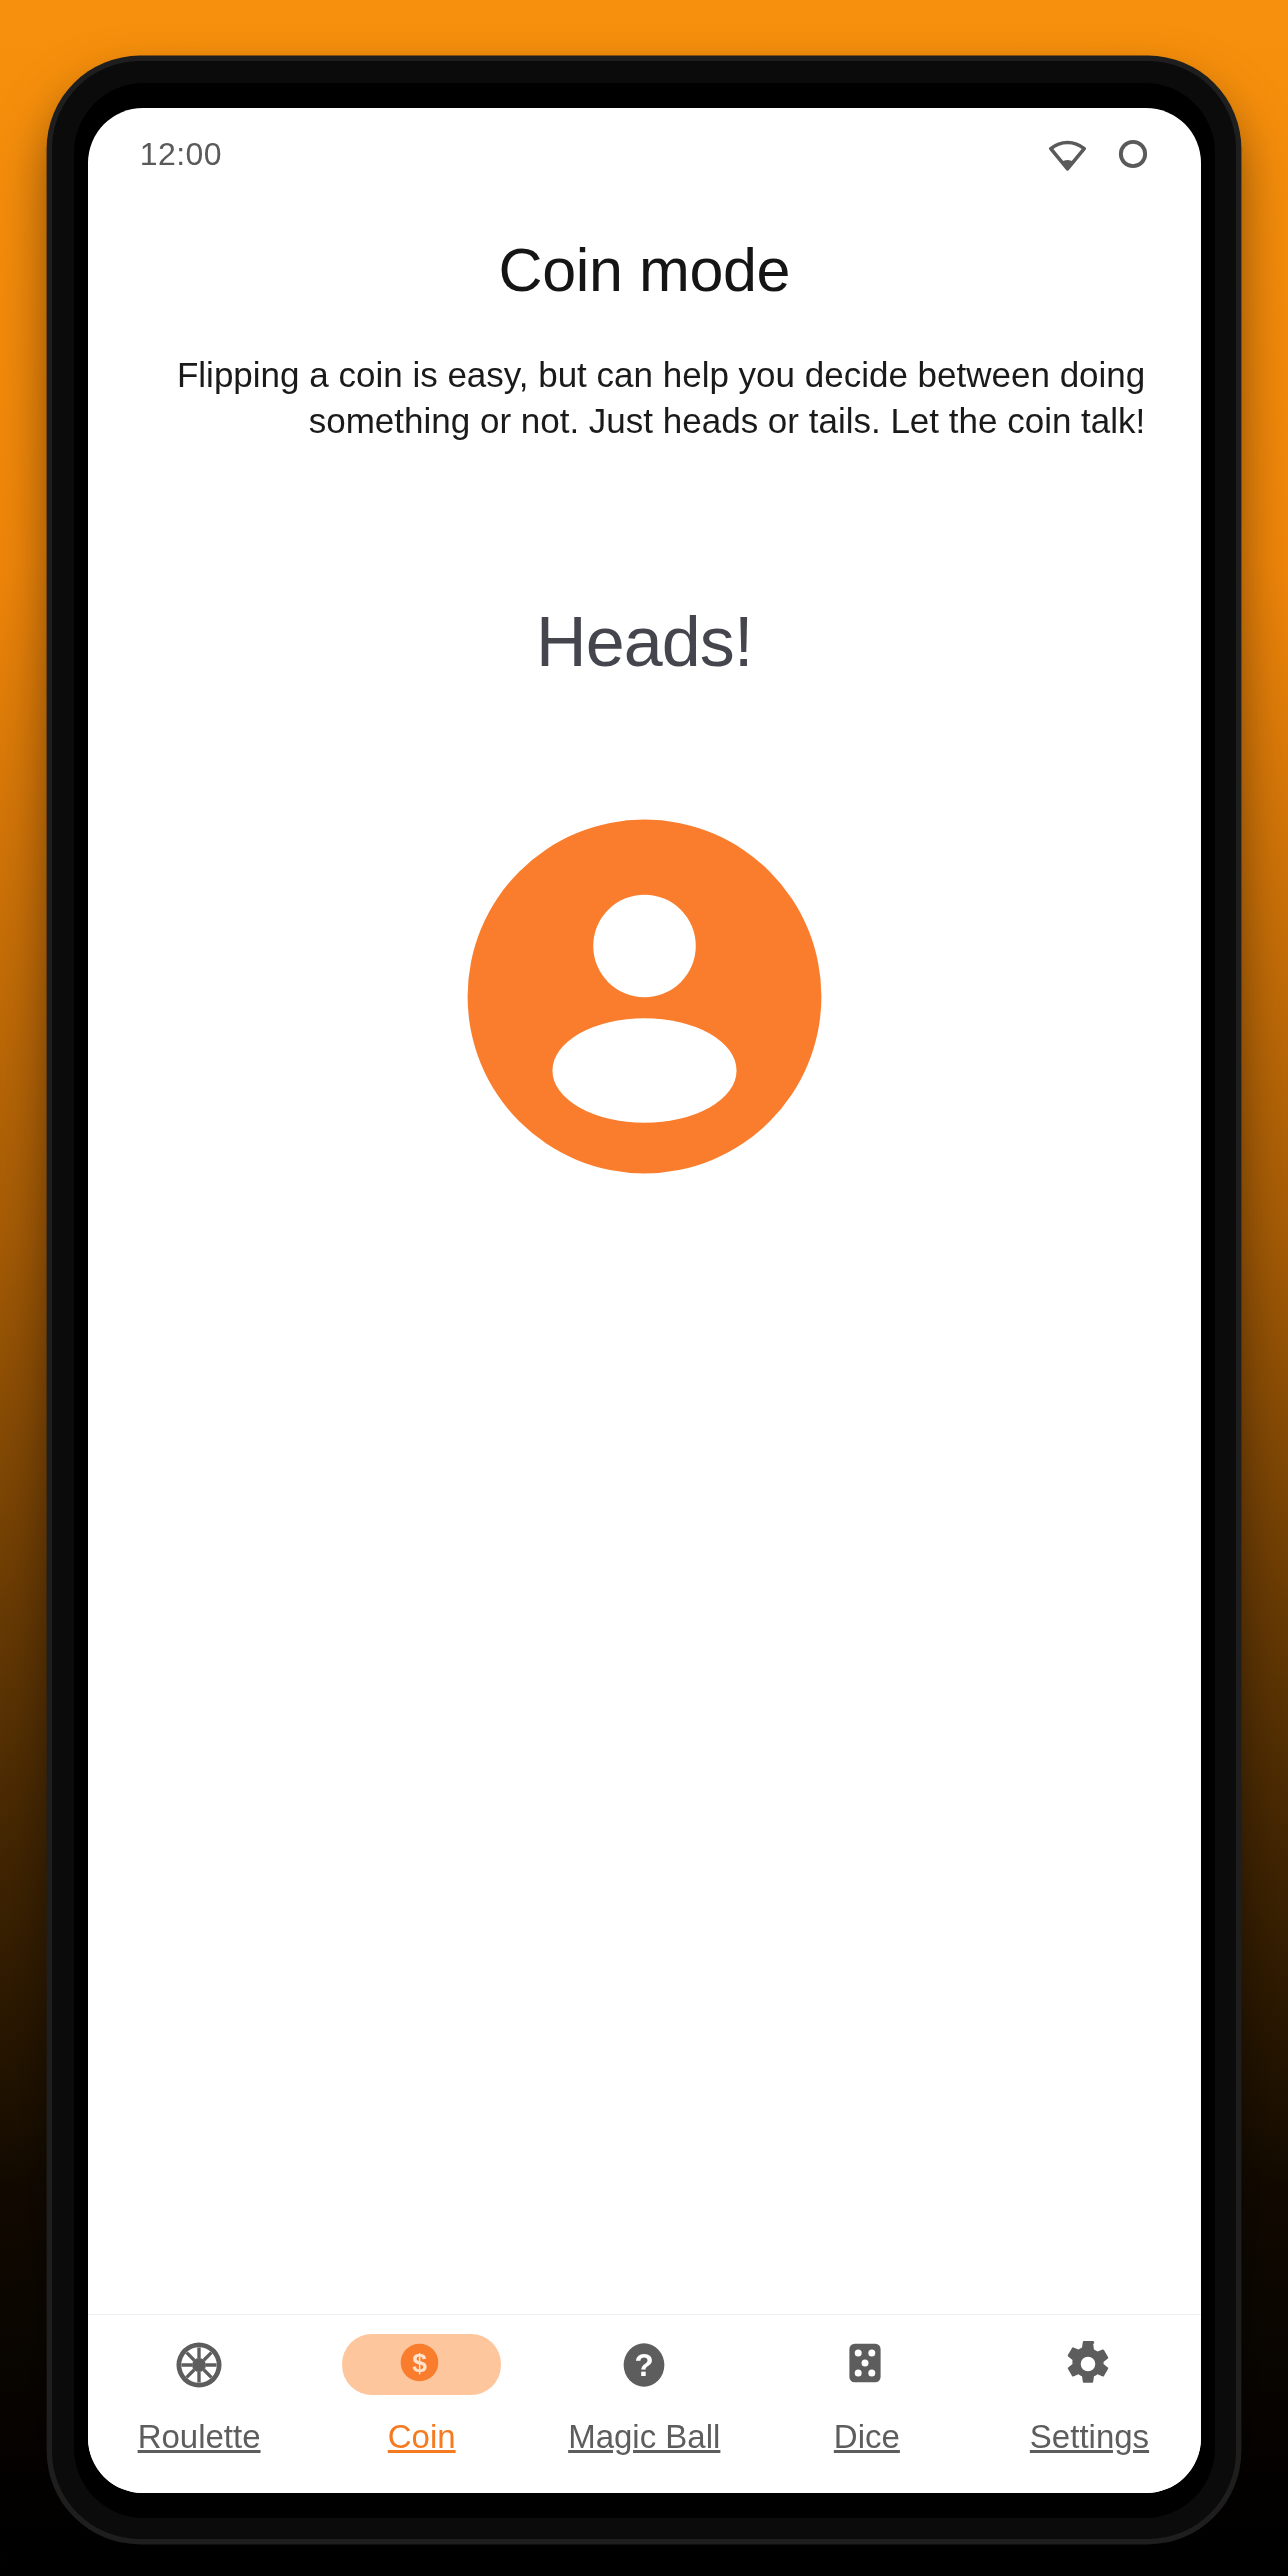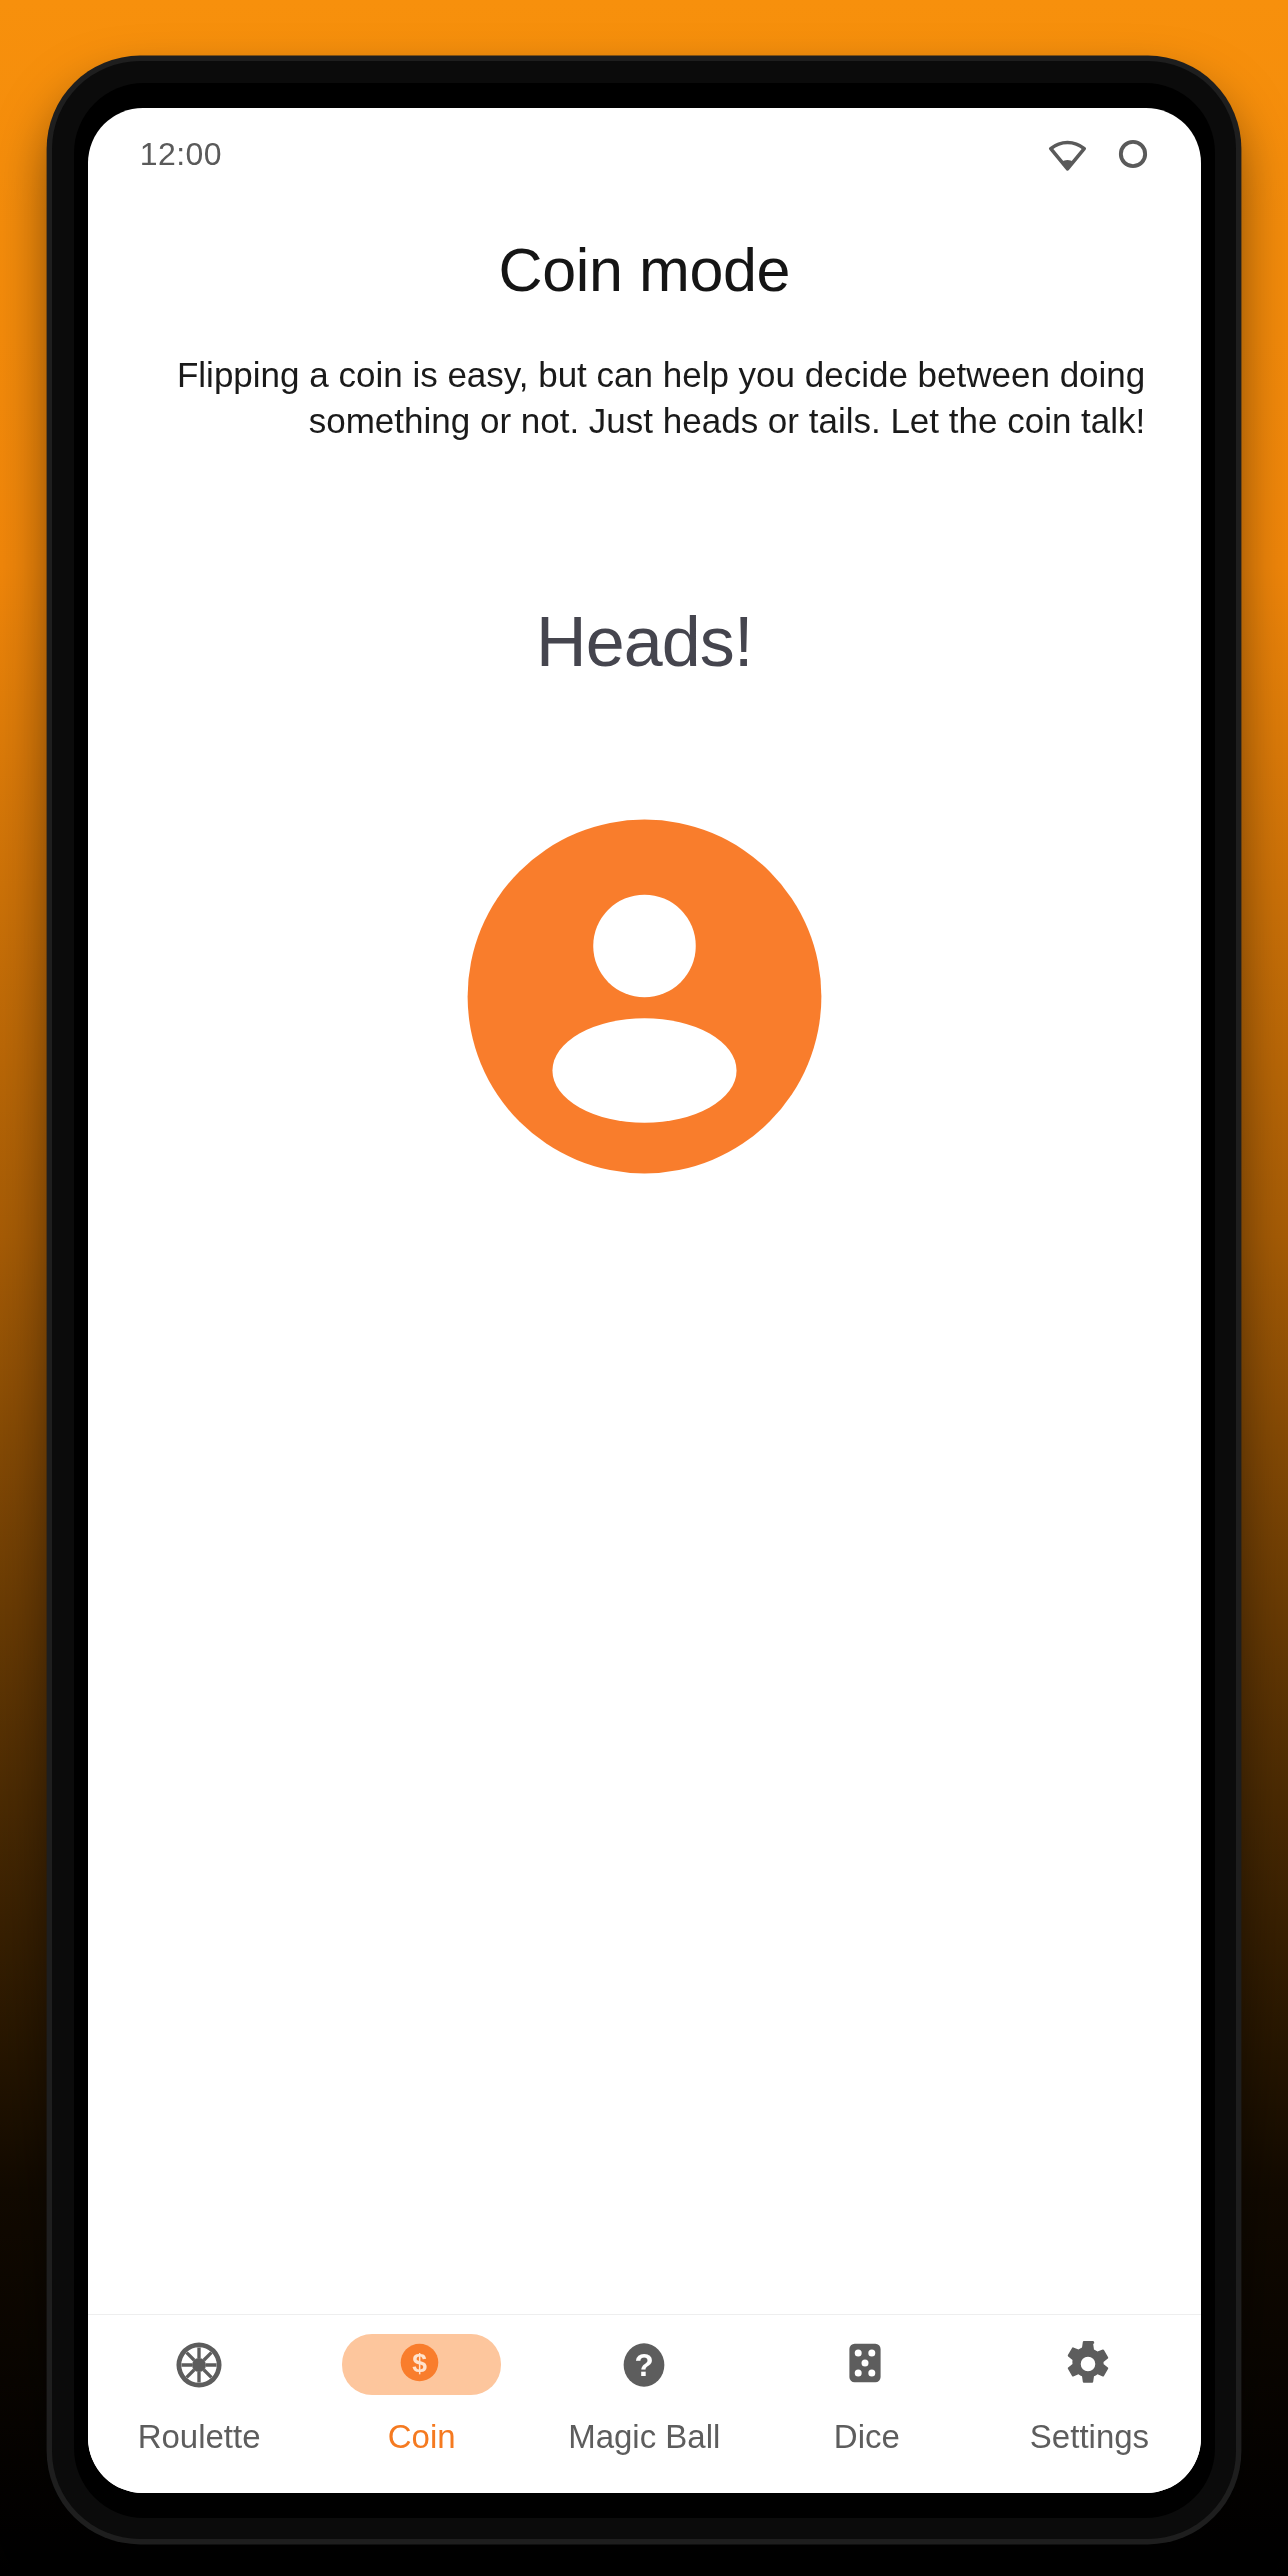--- a/index.html
+++ b/index.html
@@ -125,20 +125,21 @@
   }
   .nav-item.active .nav-pill{
     width:159px;
     background:#fdc69d;
   }
   .nav-ico{ width:52px; height:52px; display:block; }
   .nav-label{
     margin-top:23px;
     font-size:33px;
     color:#5d5d5d;
+    text-decoration:underline;
   }
   .nav-item.active .nav-label{ color:#f57a20; }
 </style>
 </head>
 <body>
 
 <div class="phone-frame">
 
   <div class="btn-side btn-left-vol"></div>
   <div class="btn-side btn-right-pw"></div>

